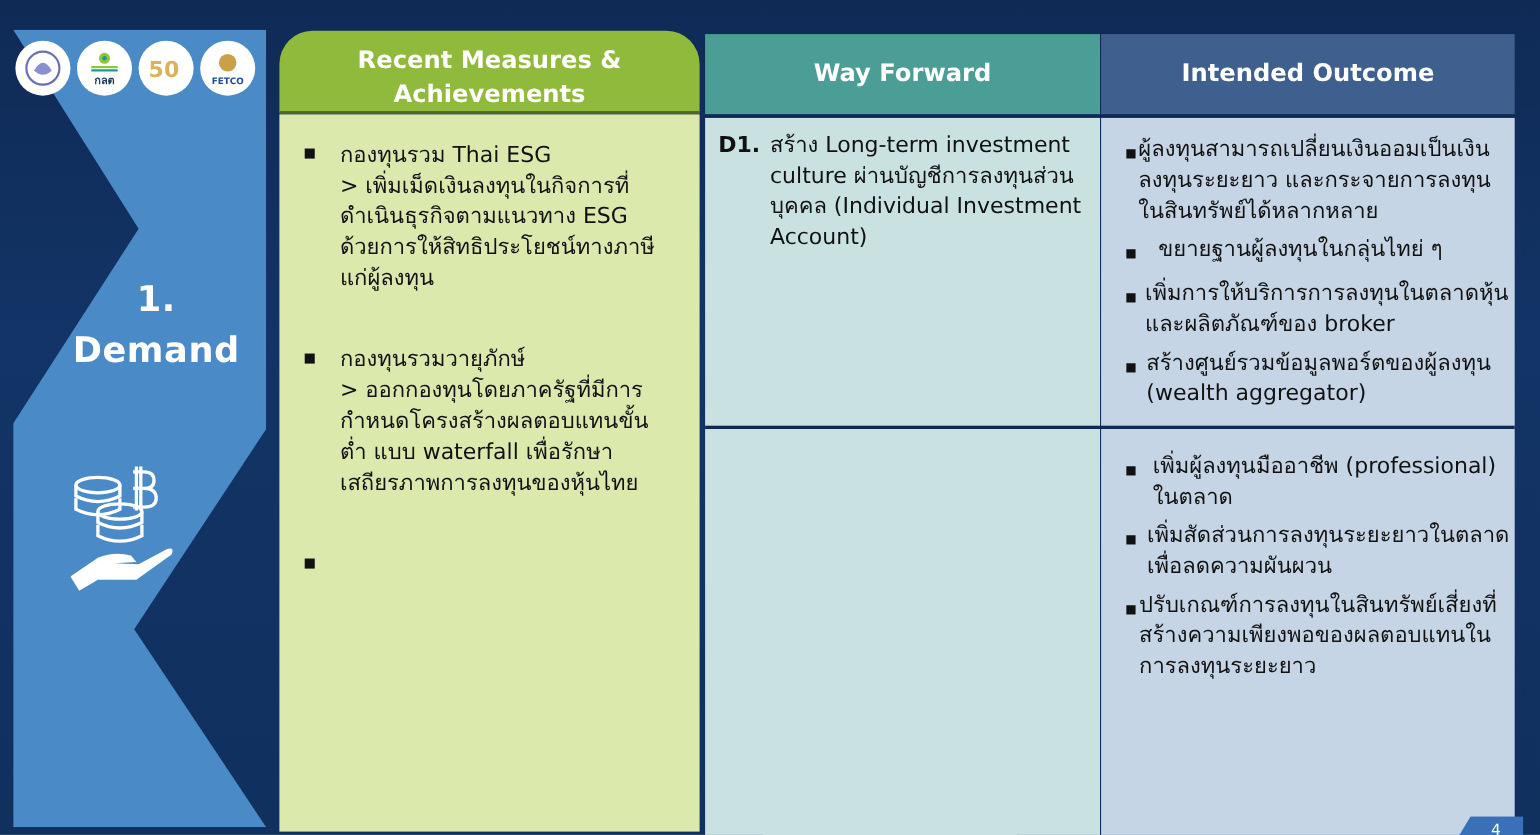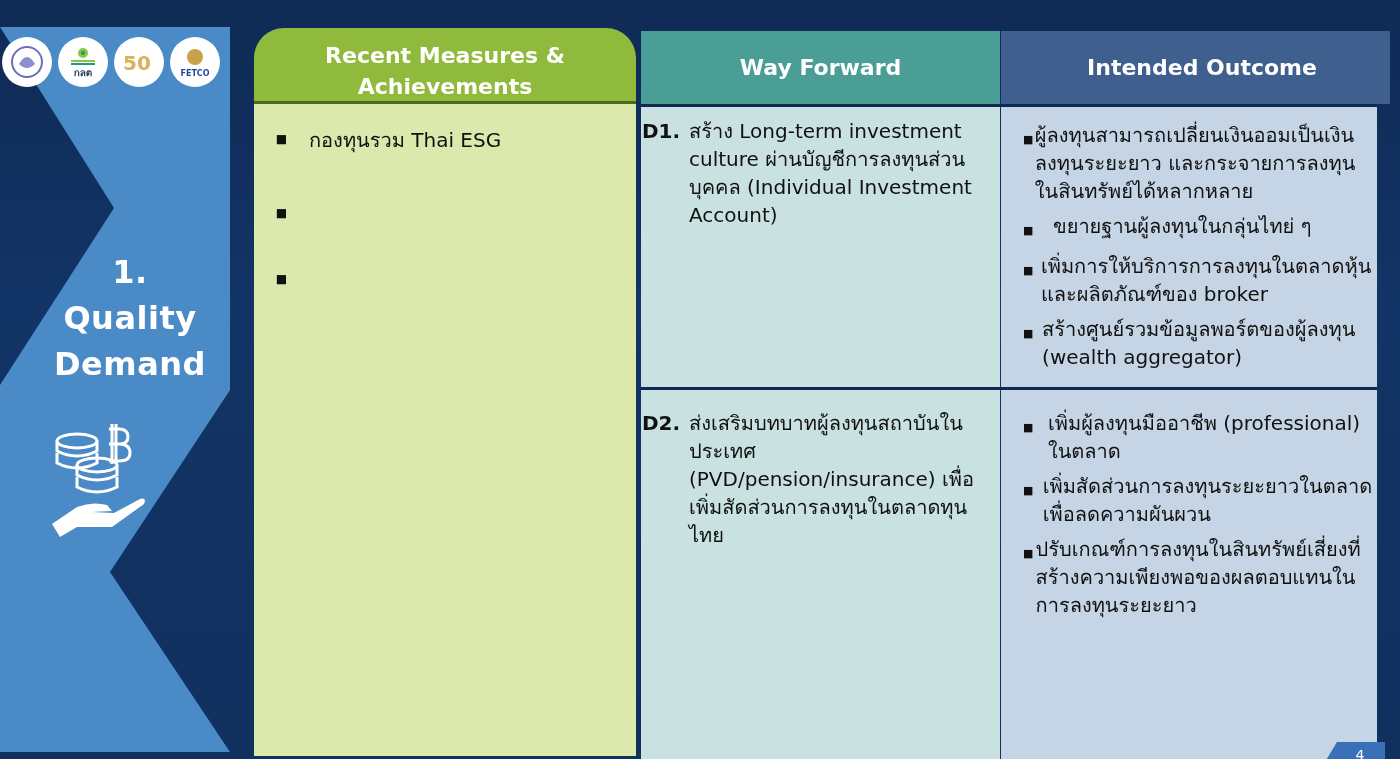--- a/index.html
+++ b/index.html
@@ -1,45 +1,45 @@
 <!DOCTYPE html>
 <html><head>
 <meta charset="utf-8">
 <style>
   html, body { margin:0; padding:0; }
   body {
     width:1400px; height:759px; overflow:hidden; position:relative;
     background: linear-gradient(180deg, #0f2a55 0%, #123466 40%, #10305e 100%);
     font-family: "DejaVu Sans", "Liberation Sans", sans-serif;
   }
-  .left-panel { position:absolute; left:0; top:27px; width:230px; height:725px; }
+  .left-panel { position:absolute; left:12px; top:27px; width:230px; height:725px; }
   .left-panel svg.bg { position:absolute; left:0; top:0; }
   .logos { position:absolute; left:2px; top:10px; display:flex; gap:6px; }
   .logo { width:50px; height:50px; border-radius:50%; background:#fff; display:flex; align-items:center; justify-content:center; font-weight:bold; font-size:11px; }
   .section-title { position:absolute; left:30px; width:200px; top:222px; text-align:center; color:#fff; font-weight:bold; font-size:32px; line-height:46px; font-family:"DejaVu Sans", sans-serif; letter-spacing:0.5px; }
   .coin-icon { position:absolute; left:52px; top:392px; }
 
   .measures { position:absolute; left:254px; top:28px; width:382px; height:731px; }
   .measures-head { height:76px; background:#8fba3c; border-radius:30px 30px 0 0; color:#fff; font-weight:bold; font-size:22px; line-height:31px; text-align:center; padding-top:12px; box-sizing:border-box; border-bottom:3px solid #4d6a1f; }
   .measures-body { background:#dbe9ad; height:652px; padding-top:22px; box-sizing:border-box; }
   .m-item { display:flex; margin-bottom:46px; }
   .bullet { width:55px; text-align:center; font-size:12px; padding-top:6px; color:#111; }
   .m-text { font-size:20px; line-height:28px; color:#111; width:300px; }
   .m-text b { display:block; font-weight:normal; }
 
   .table { position:absolute; left:641px; top:31px; width:736px; height:728px; }
   .th { position:absolute; top:0; height:73px; color:#fff; font-weight:bold; font-size:22px; display:flex; align-items:center; justify-content:center; }
   .th.wf { left:0; width:359px; background:#4a9e95; }
-  .th.io { left:360px; width:376px; background:#3f5f8e;padding-left:13px; }
+  .th.io { left:360px; width:376px; background:#3f5f8e; }
   .hdr-line { position:absolute; left:0; top:73px; width:736px; height:3px; background:#0e2a52; }
   .col { position:absolute; top:76px; bottom:0; }
   .col.wf { left:0; width:359px; background:#c9e2e1; }
   .col.io { left:360px; width:376px; background:#c5d5e6; }
   .row-line { position:absolute; left:0; top:356px; width:736px; height:3px; background:#0e2a52; }
-  .d-item { position:absolute; left:1px; width:355px; font-size:20px; line-height:28px; color:#111; display:flex; }
+  .d-item { position:absolute; left:12px; width:355px; font-size:20px; line-height:28px; color:#111; display:flex; }
   .d-num { font-weight:bold; width:47px; flex:none; }
   .d-text b { font-weight:normal; }
   .o-list { position:absolute; left:372px; width:360px; }
   .o-item { display:flex; font-size:20px; line-height:28px; color:#111; margin-bottom:7px; }
   .o-item .bullet { width:30px; text-align:left; padding-left:10px; padding-top:5px; font-size:11px; }
   .page-tab { position:absolute; left:1325px; top:742px; width:60px; height:20px; background:#3a70b8; clip-path:polygon(20% 0,100% 0,100% 100%,0 100%); color:#fff; font-size:14px; text-align:center; padding-left:10px; box-sizing:border-box; line-height:26px; }
 </style>
 </head>
 <body>
 
@@ -70,21 +70,20 @@
     </div>
     <div class="logo">
       <svg width="40" height="40" viewBox="0 0 40 40">
           <circle cx="20" cy="15" r="8" fill="#c9a14a"></circle>
           <text x="20" y="34" font-size="8" text-anchor="middle" fill="#1f4aa0" font-weight="bold" font-family="DejaVu Sans, sans-serif">FETCO</text>
         </svg>
     </div>
   </div>
   <div class="section-title">
     <div>1.</div>
-    <div>Quality</div>
     <div>Demand</div>
   </div>
   <svg class="coin-icon" width="100" height="130" viewBox="0 0 100 130">
     <g fill="none" stroke="#fff" stroke-width="3">
       <ellipse cx="25" cy="22" rx="20" ry="7"></ellipse>
         <path d="M5 22 v10 q20 10 40 0 v-10"></path>
       <path d="M5 34 v10 q20 10 40 0 v-10"></path>
       <ellipse cx="45" cy="46" rx="20" ry="7"></ellipse>
         <path d="M25 46 v10 q20 10 40 0 v-10"></path>
         <path d="M25 58 v10 q20 10 40 0 v-10"></path>
@@ -94,24 +93,29 @@
   </svg>
 </div>
 
 <div class="measures">
   <div class="measures-head">Recent Measures &amp; Achievements</div>
   <div class="measures-body">
     <div class="m-item">
       <div class="bullet">■</div>
       <div class="m-text">
         <b>กองทุนรวม Thai ESG</b>
+        <span>&gt; เพิ่มเม็ดเงินลงทุนในกิจการที่ดำเนินธุรกิจตามแนวทาง ESG ด้วยการให้สิทธิประโยชน์ทางภาษีแก่ผู้ลงทุน</span>
       </div>
     </div>
     <div class="m-item">
       <div class="bullet">■</div>
+      <div class="m-text">
+        <b>กองทุนรวมวายุภักษ์</b>
+        <span>&gt; ออกกองทุนโดยภาครัฐที่มีการกำหนดโครงสร้างผลตอบแทนขั้นต่ำ แบบ waterfall เพื่อรักษาเสถียรภาพการลงทุนของหุ้นไทย</span>
+      </div>
     </div>
     <div class="m-item">
       <div class="bullet">■</div>
     </div>
   </div>
 </div>
 
 <div class="table">
   <div class="th wf">Way Forward</div>
   <div class="th io">Intended Outcome</div>
@@ -136,24 +140,20 @@
     <div class="o-item">
         <span class="bullet">■</span>
         <span>เพิ่มการให้บริการการลงทุนในตลาดหุ้นและผลิตภัณฑ์ของ broker</span>
       </div>
     <div class="o-item">
         <span class="bullet">■</span>
         <span>สร้างศูนย์รวมข้อมูลพอร์ตของผู้ลงทุน (wealth aggregator)</span>
       </div>
   </div>
 
-  <div class="d-item" style="top:378px;">
-    <span class="d-num">D2.</span>
-    <span class="d-text"><b>ส่งเสริมบทบาทผู้ลงทุนสถาบันในประเทศ (PVD/pension/insurance)</b> <span>เพื่อเพิ่มสัดส่วนการลงทุนในตลาดทุนไทย</span></span>
-  </div>
   <div class="o-list" style="top:378px;">
     <div class="o-item">
         <span class="bullet">■</span>
         <span>เพิ่มผู้ลงทุนมืออาชีพ (professional) ในตลาด</span>
       </div>
     <div class="o-item">
         <span class="bullet">■</span>
         <span>เพิ่มสัดส่วนการลงทุนระยะยาวในตลาด เพื่อลดความผันผวน</span>
       </div>
     <div class="o-item">

